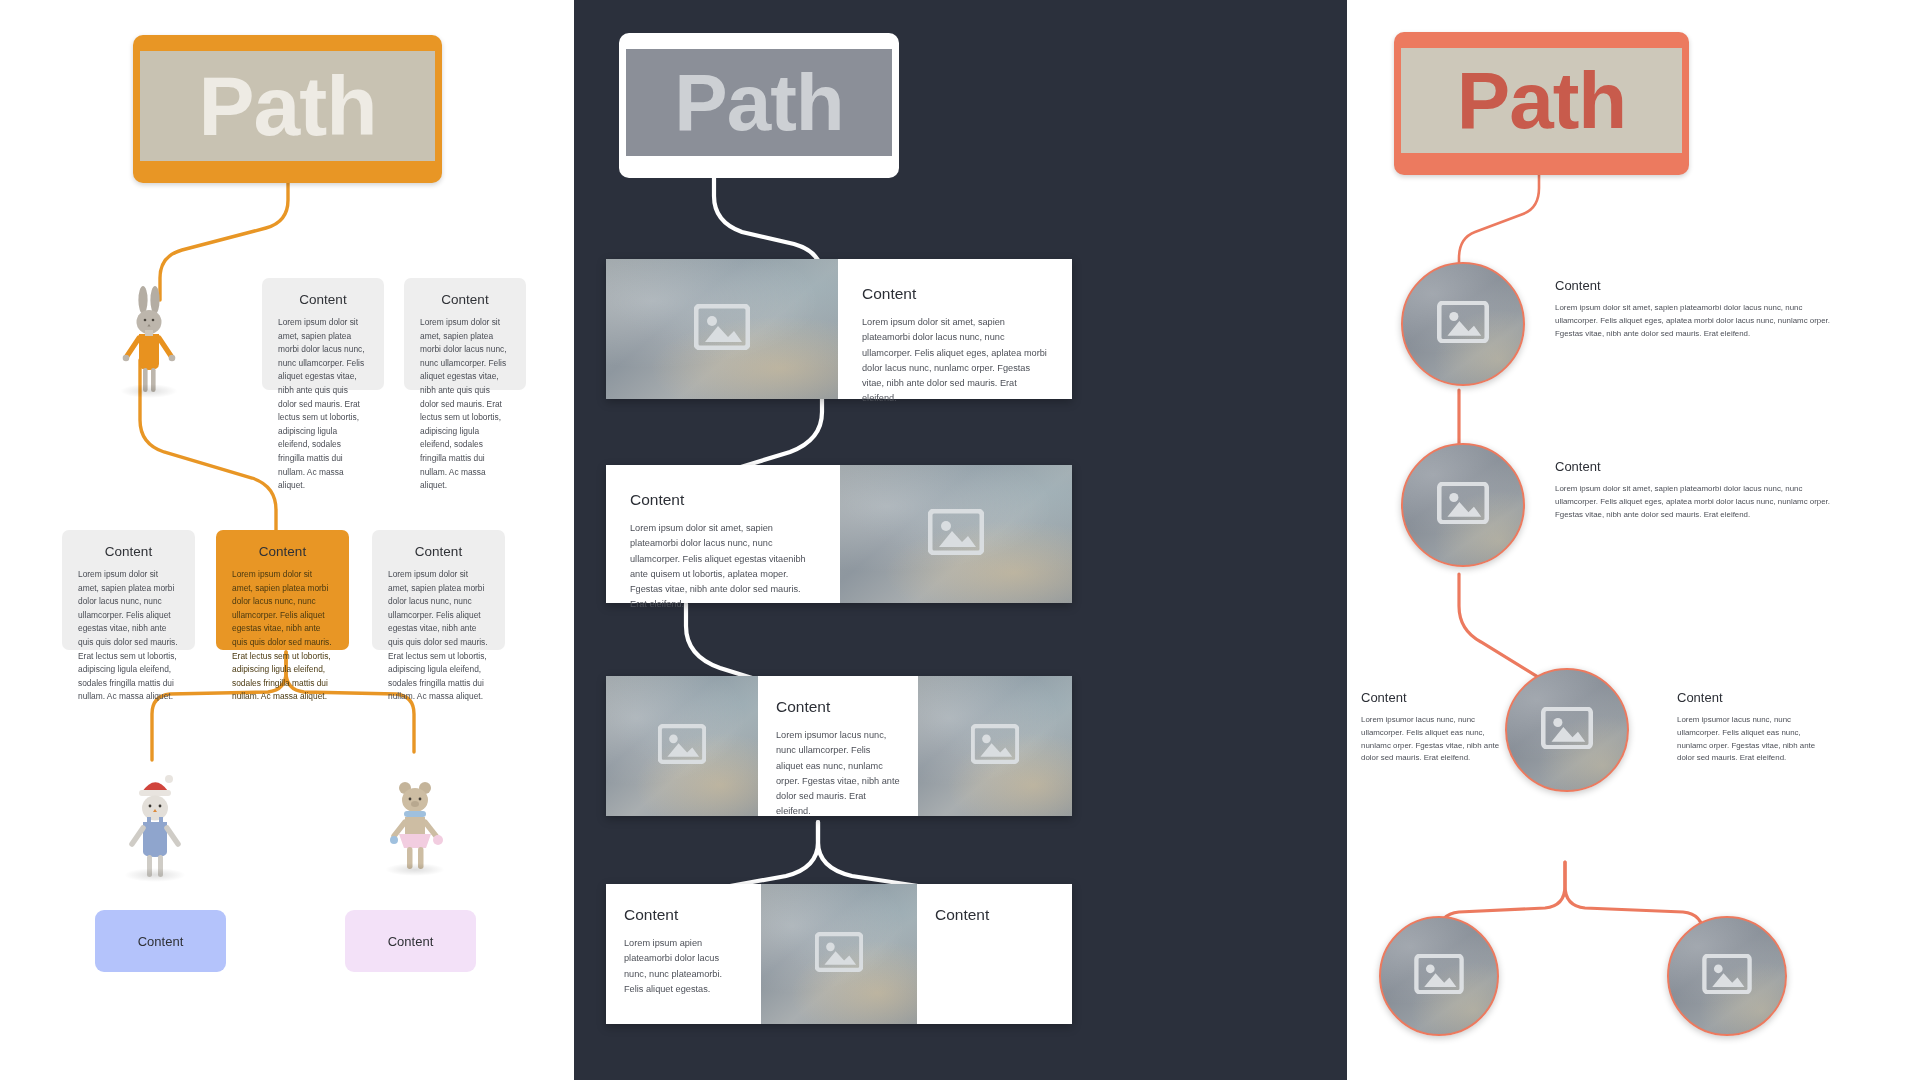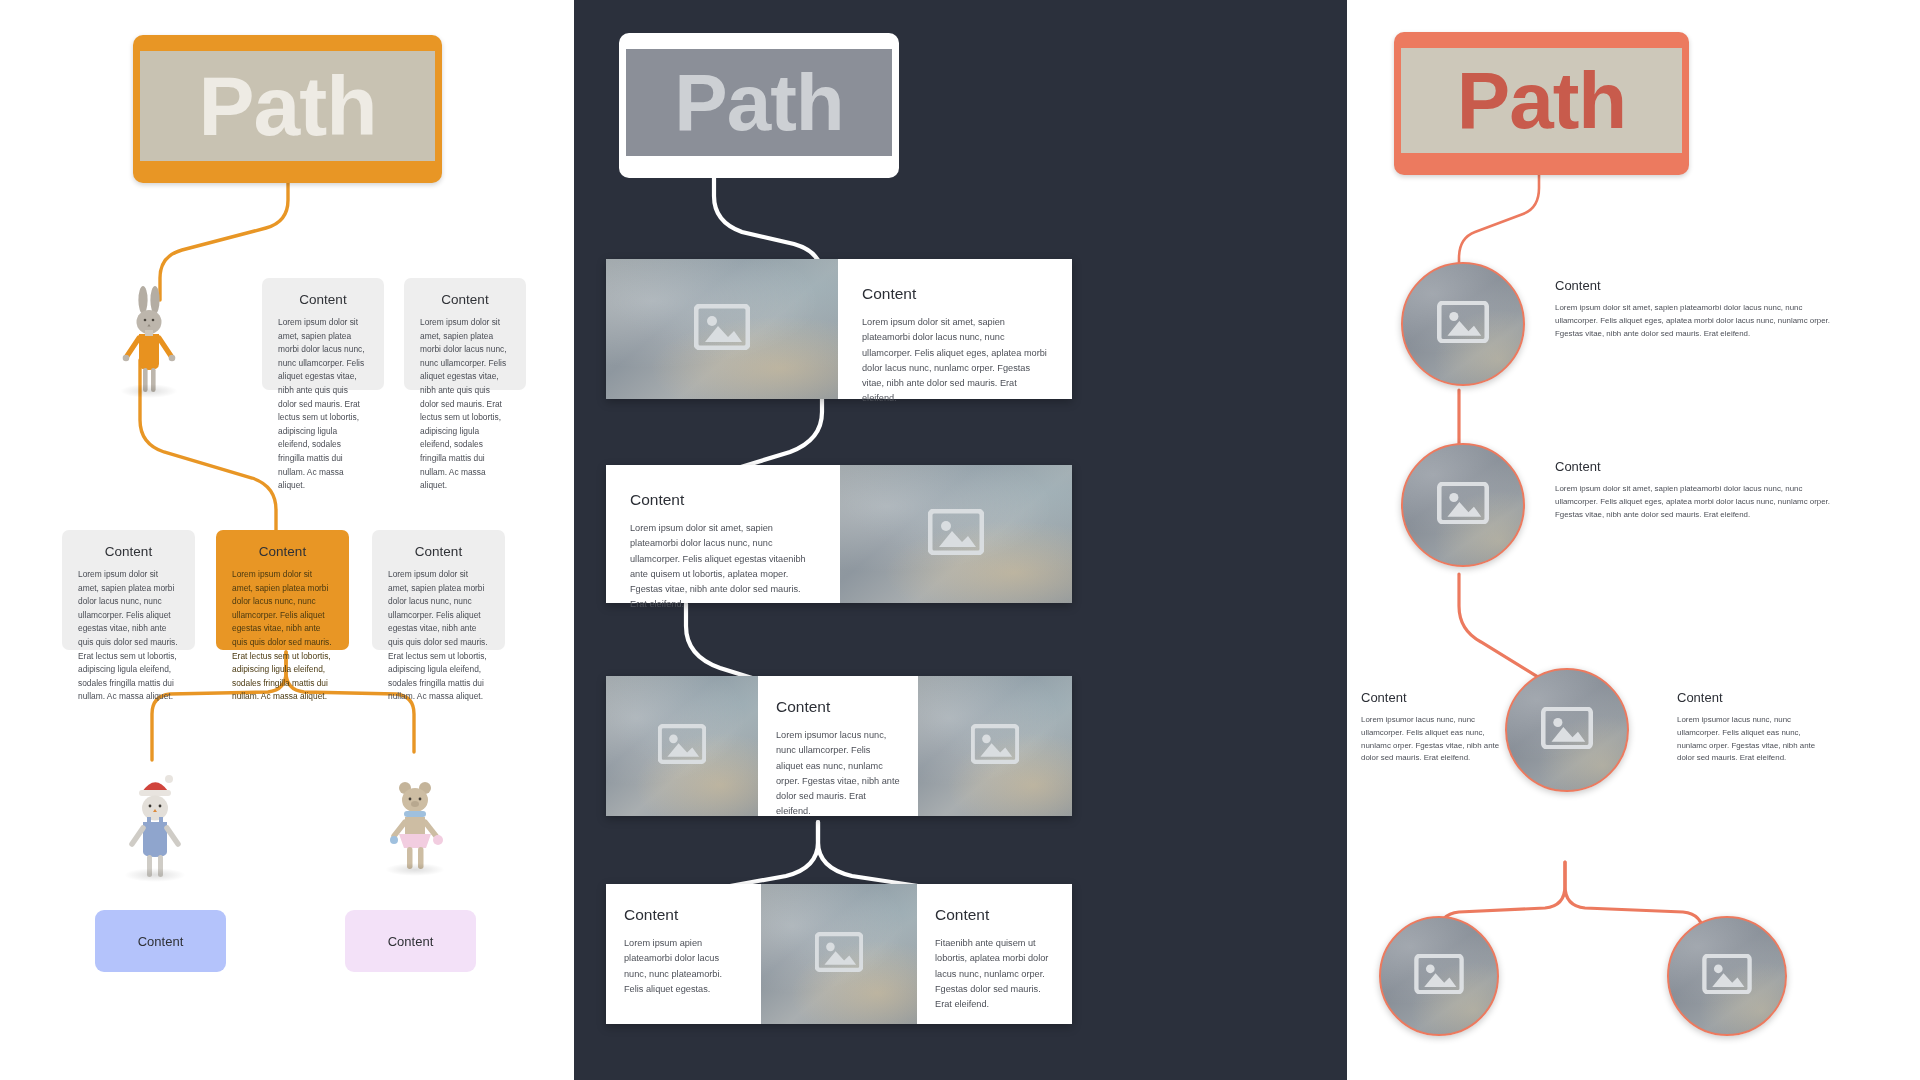--- a/index.html
+++ b/index.html
@@ -321,21 +321,20 @@
         <div class="ph">
           <svg width="48" height="40" viewBox="0 0 56 46">
             <rect x="2" y="2" width="52" height="42" rx="4" fill="none" stroke="#d9dde0" stroke-width="5"></rect>
             <circle cx="18" cy="17" r="5" fill="#d9dde0"></circle>
             <path d="M11,38 L24,22 L34,33 L40,27 L48,38 Z" fill="#d9dde0"></path>
           </svg>
         </div>
       </div>
       <div class="mtxt" style="width:155px; padding:22px 18px;">
         <div class="c-title">Content</div>
-        <div class="c-body">Fitaenibh ante quisem ut lobortis, aplatea morbi dolor lacus nunc, nunlamc orper. Fgestas dolor sed mauris. Erat eleifend.</div>
       </div>
     </div>
   </div>
 
   <div class="panel panel-right">
 
     <svg class="conn" width="573" height="1080">
       <path d="M192,175 L192,188 Q192,208 176,214 L128,232 Q112,238 112,258 L112,268" stroke="#ec7a5f" stroke-width="2.6" stroke-linecap="round" fill="none"></path>
       <path d="M112,390 L112,452" stroke="#ec7a5f" stroke-width="3.2" stroke-linecap="round" fill="none"></path>
       <path d="M112,574 L112,606 Q112,630 134,642 L196,680 Q218,692 218,716 L218,736" stroke="#ec7a5f" stroke-width="3.2" stroke-linecap="round" fill="none"></path>

